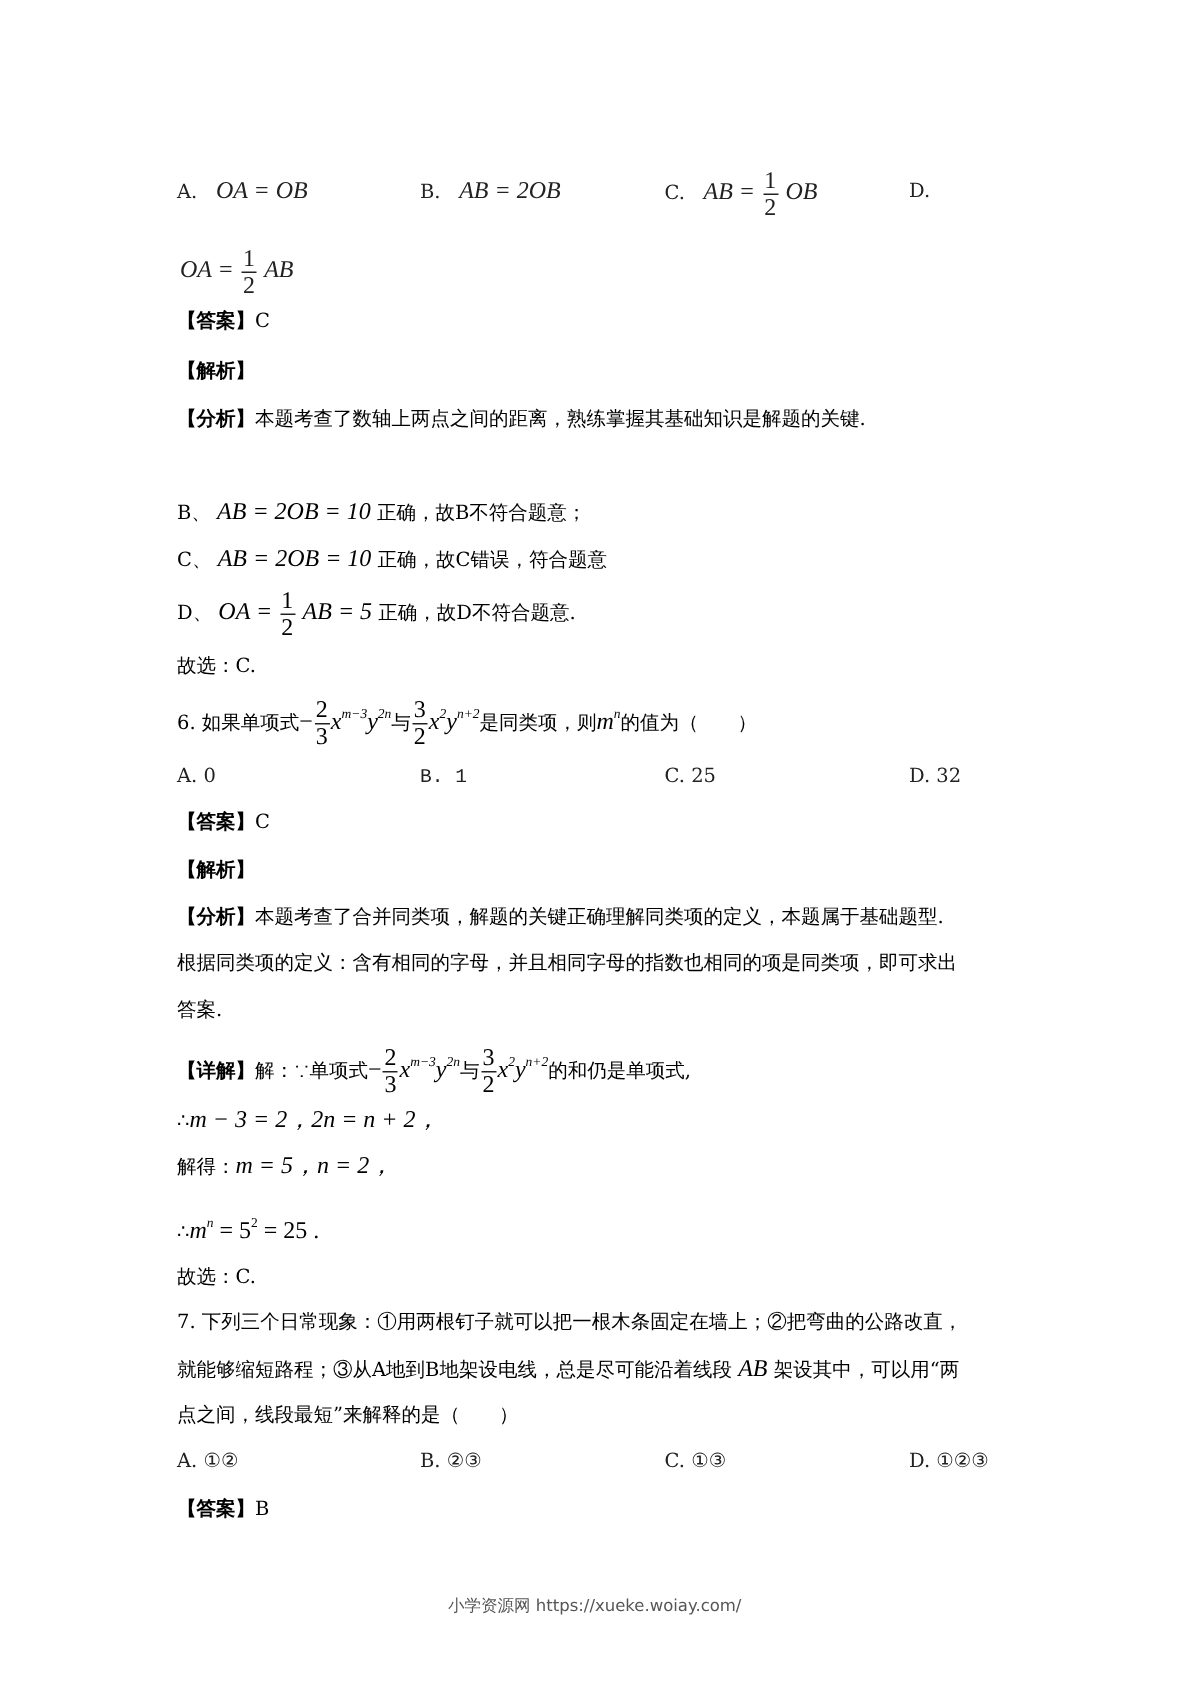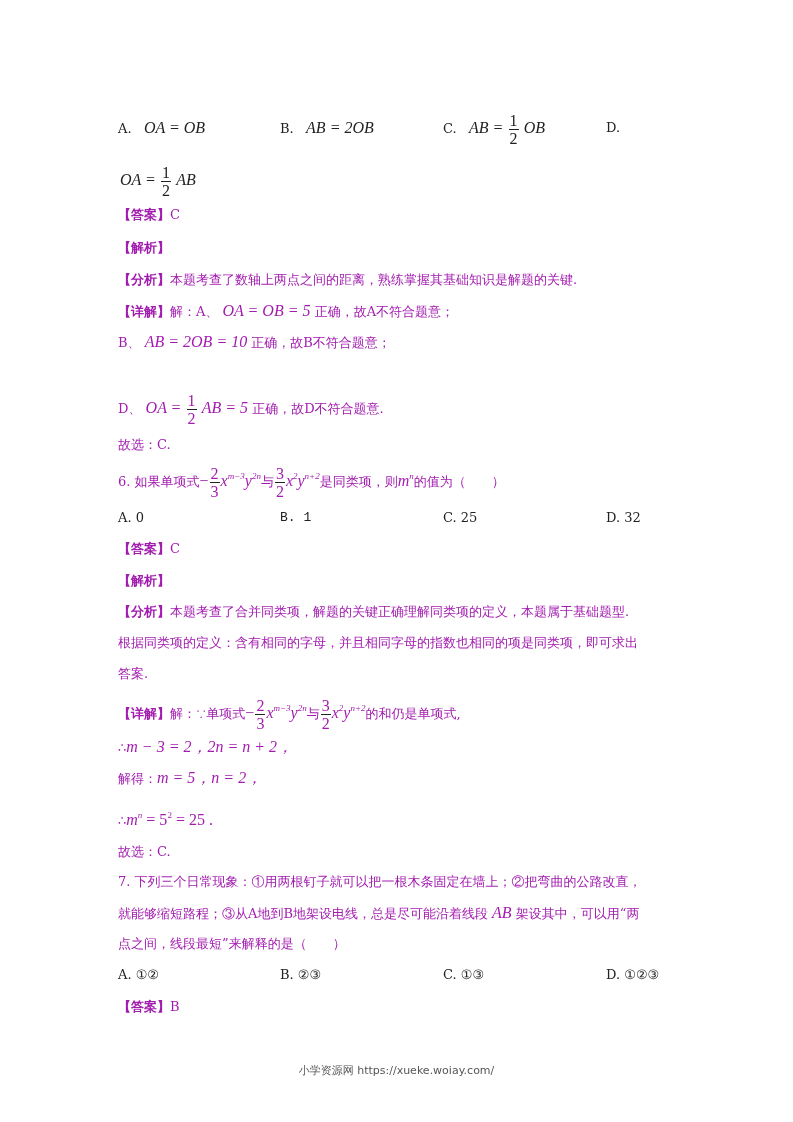--- a/index.html
+++ b/index.html
@@ -1,19 +1,19 @@
 <!DOCTYPE html>
 <html><head>
   <meta charset="utf-8">
   <style>
     html, body { margin: 0; padding: 0; background: #ffffff; }
     body { width: 793px; height: 1122px; position: relative; overflow: hidden;
       font-family: "DejaVu Serif", "Liberation Serif", serif; color: #222; }
     .page { position: absolute; left: 0; top: 0; width: 793px; height: 796px; }
-    .line { position: absolute; left: 118px; font-size: 13px; line-height: 18px; white-space: nowrap; color: #a21caf; }
+    .line { position: absolute; left: 118px; font-size: 13px; line-height: 18px; white-space: nowrap; color: #000000; }
     .m { font-family: "Liberation Serif", "DejaVu Serif", serif; font-style: italic; font-size: 16px; }
     .n { font-family: "Liberation Serif", "DejaVu Serif", serif; font-style: normal; font-size: 16px; }
     .frac { display: inline-block; vertical-align: middle; text-align: center; font-family: "Liberation Serif", serif; font-size: 16px; line-height: 17px; margin: 0 1px; }
     .frac .num { display: block; border-bottom: 1px solid #222; padding: 0 1px; }
     .frac .den { display: block; }
     sup { font-size: 9px; font-style: italic; vertical-align: 7px; font-family: "Liberation Serif", serif; }
     .opt { position: absolute; font-size: 13px; line-height: 18px; white-space: nowrap; }
     .footer { position: absolute; left: 0; width: 793px; top: 1063px; text-align: center; font-family: "DejaVu Sans", "Liberation Sans", sans-serif; font-size: 11px; color: #555; }
     .br { font-weight: bold; }
   </style>
@@ -47,29 +47,29 @@
 
   <div class="line" style="top:206px;">
     <span class="br">【答案】</span><span>C</span>
   </div>
   <div class="line" style="top:239px;">
     <span class="br">【解析】</span>
   </div>
   <div class="line" style="top:271px;">
     <span class="br">【分析】</span><span>本题考查了数轴上两点之间的距离，熟练掌握其基础知识是解题的关键.</span>
   </div>
-  <div class="line" style="top:302px;">
-    <span class="br">【详解】</span><span>解：A、</span>
-    <span class="m">OA = OB = 5</span>
-    <span>正确，故A不符合题意；</span>
-  </div>
   <div class="line" style="top:333px;">
     <span>B、</span>
     <span class="m">AB = 2OB = 10</span>
     <span>正确，故B不符合题意；</span>
+  </div>
+  <div class="line" style="top:364px;">
+    <span>C、</span>
+    <span class="m">AB = 2OB = 10</span>
+    <span>正确，故C错误，符合题意</span>
   </div>
   <div class="line" style="top:392px;">
     <span>D、</span>
     <span class="m">OA =</span>
     <span class="frac"><span class="num">1</span><span class="den">2</span></span>
     <span class="m">AB = 5</span>
     <span>正确，故D不符合题意.</span>
   </div>
   <div class="line" style="top:436px;">
     <span>故选：C.</span>

